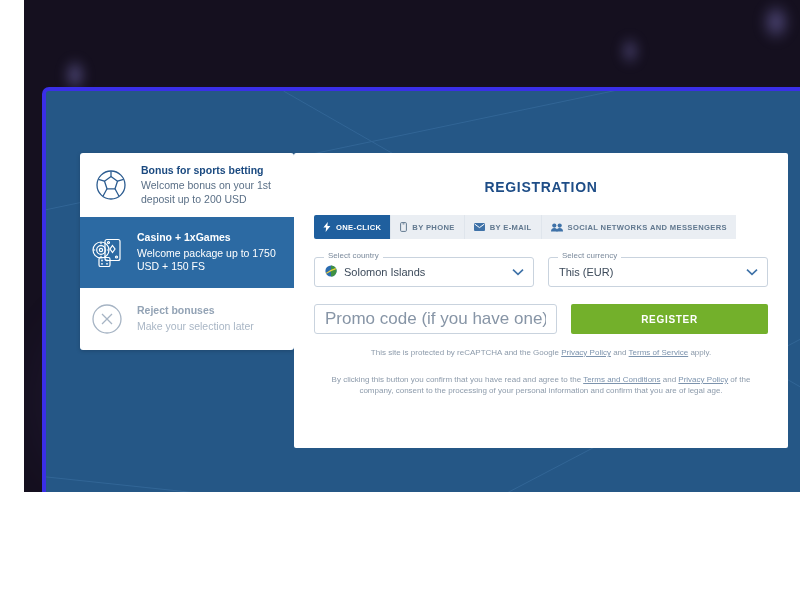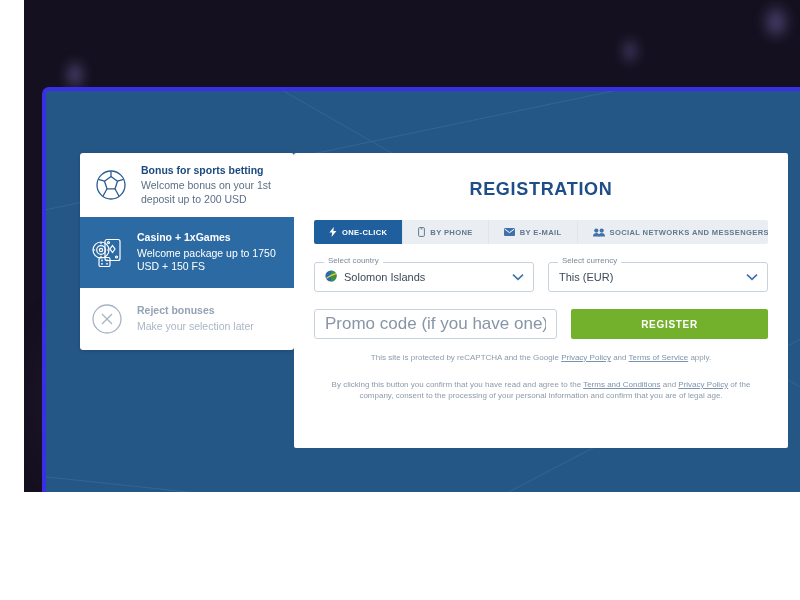--- a/index.html
+++ b/index.html
@@ -125,21 +125,21 @@
     position: absolute;
     left: 248px;
     top: 62px;
     width: 494px;
     height: 295px;
     background: #ffffff;
     border-radius: 2px;
   }
   #reg-title {
     text-align: center;
-    font-size: 18px;
+    font-size: 14px;
     font-weight: bold;
     letter-spacing: .7px;
     color: #1e4d87;
     padding-top: 26px;
   }
 
   
   #tabs {
     display: flex;
     margin: 20px 20px 0 20px;
@@ -152,21 +152,21 @@
     align-items: center;
     justify-content: center;
     gap: 5px;
     background: #eaeef3;
     color: #5d7align;
     color: #61788f;
     font-size: 7.6px;
     font-weight: bold;
     letter-spacing: .35px;
     white-space: nowrap;
-    padding: 0 15px;
+    padding: 0 9px;
     border-right: 1px solid #dfe5ec;
   }
   .tab:last-child { border-right: 0; }
   .tab.active { background: #1f5f9e; color: #ffffff; }
   .tab-icon { display: flex; align-items: center; }
 
   
   #selects-row {
     display: flex;
     gap: 14px;

